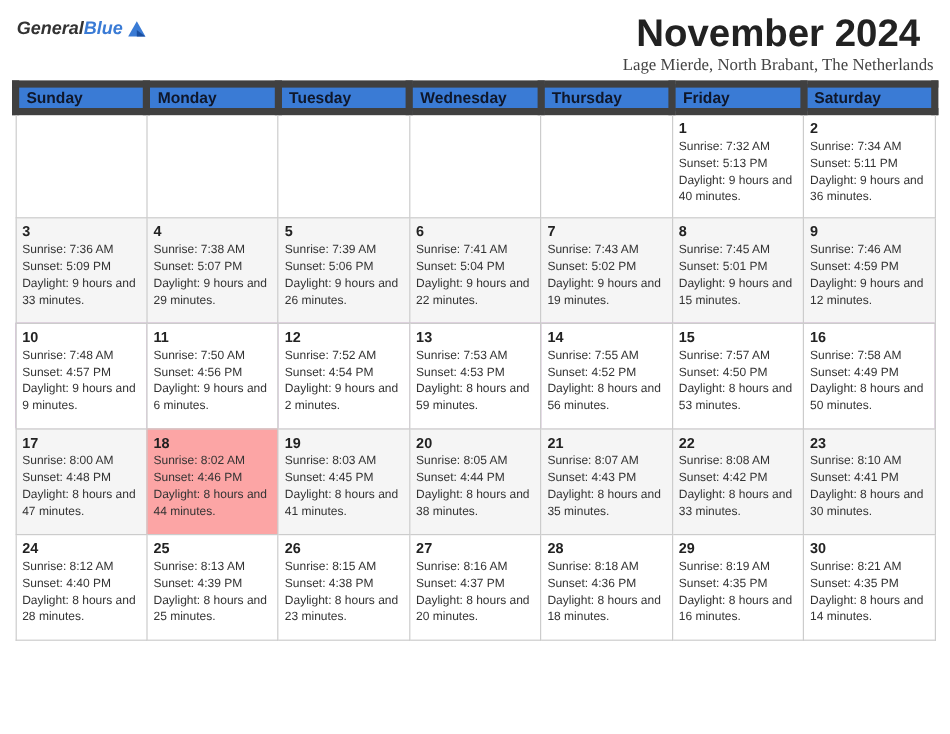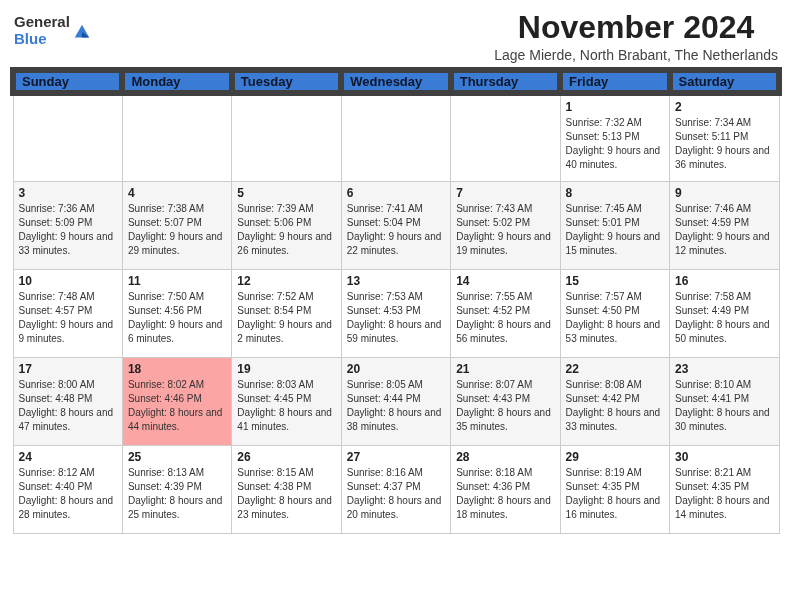--- a/index.html
+++ b/index.html
@@ -17,22 +17,23 @@
       margin-bottom: 4px;
       padding: 0 4px;
     }
     .logo {
       display: flex;
       align-items: center;
       margin-top: 4px;
     }
     .logo-text {
       display: flex;
-      flex-direction: column;
+      flex-direction: row;
       line-height: 1.1;
+      font-style: italic;
     }
     .logo-general {
       font-size: 15px;
       font-weight: bold;
       color: #333;
     }
     .logo-blue {
       font-size: 15px;
       font-weight: bold;
       color: #3a7bd5;
@@ -49,20 +50,21 @@
     .month-title {
       font-size: 32px;
       font-weight: bold;
       color: #222;
       line-height: 1.1;
     }
     .location {
       font-size: 14px;
       color: #444;
       margin-top: 2px;
+      font-family: Liberation Serif, serif;
     }
     .calendar {
       width: 100%;
       border-collapse: collapse;
       table-layout: fixed;
     }
     .calendar th {
       background: #3a7bd5;
       color: #0f172a;
       text-align: left;
@@ -213,21 +215,21 @@
         <td>
           <div class="day-number">11</div>
           <div class="day-info">Sunrise: 7:50 AM
 Sunset: 4:56 PM
 Daylight: 9 hours
 and 6 minutes.</div>
         </td>
         <td>
           <div class="day-number">12</div>
           <div class="day-info">Sunrise: 7:52 AM
-Sunset: 8:54 PM
+Sunset: 4:54 PM
 Daylight: 9 hours
 and 2 minutes.</div>
         </td>
         <td>
           <div class="day-number">13</div>
           <div class="day-info">Sunrise: 7:53 AM
 Sunset: 4:53 PM
 Daylight: 8 hours
 and 59 minutes.</div>
         </td>

